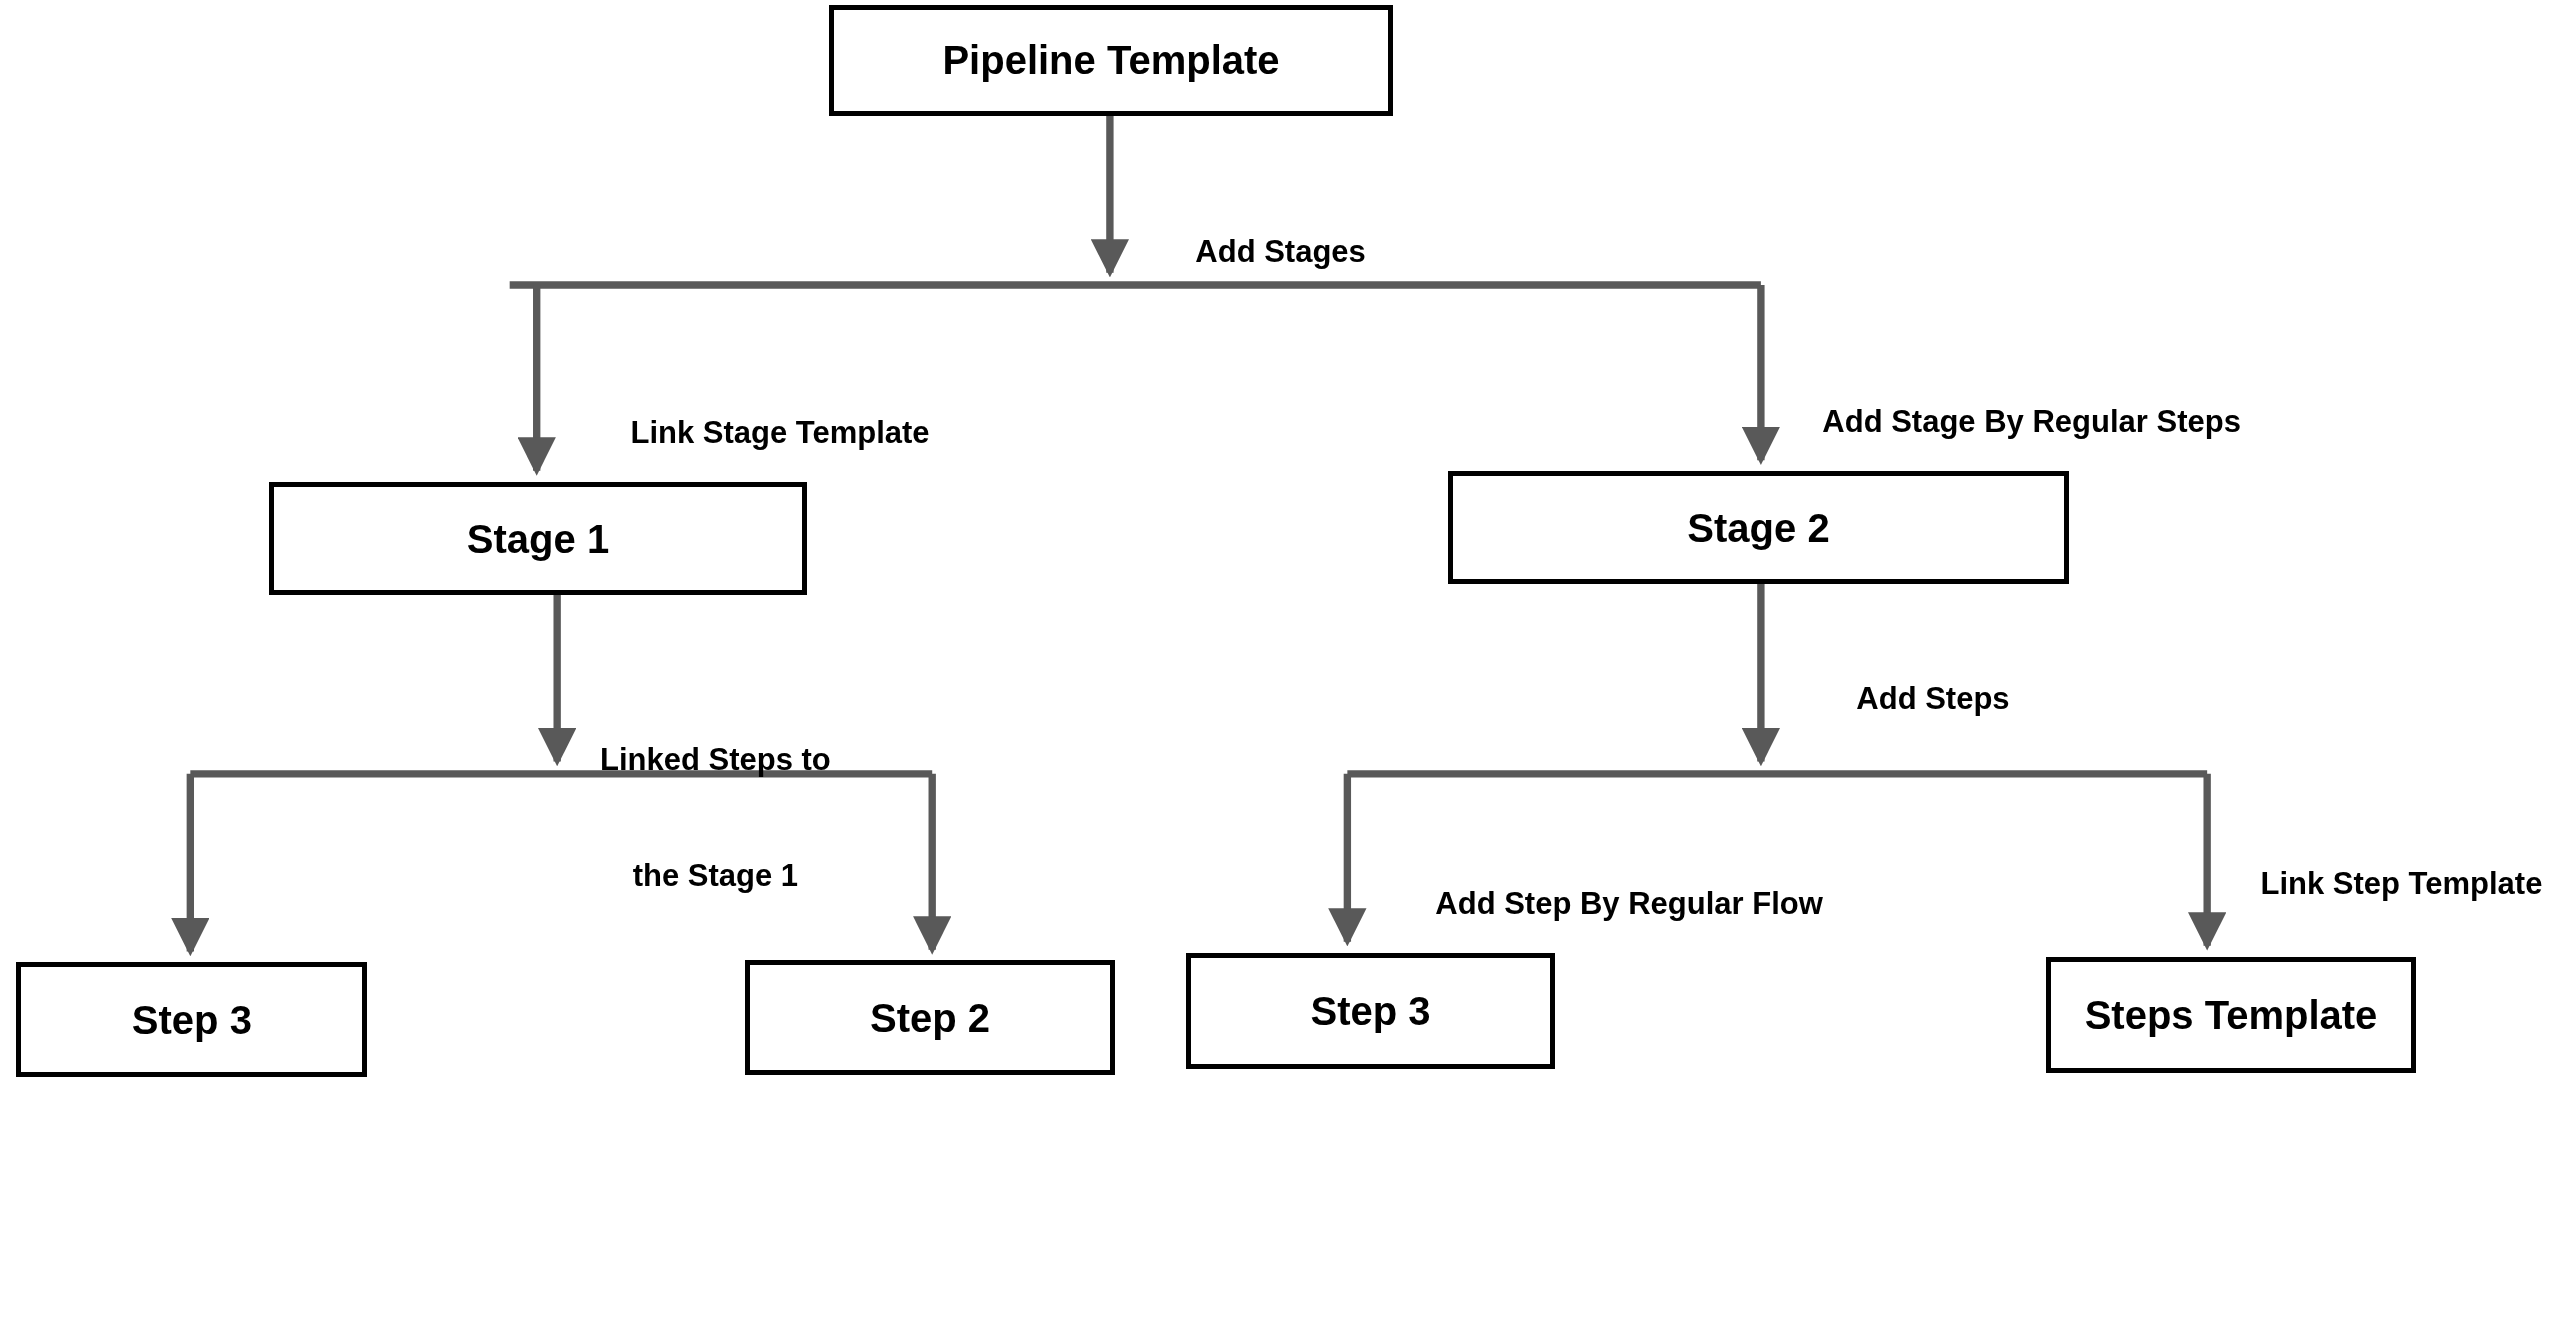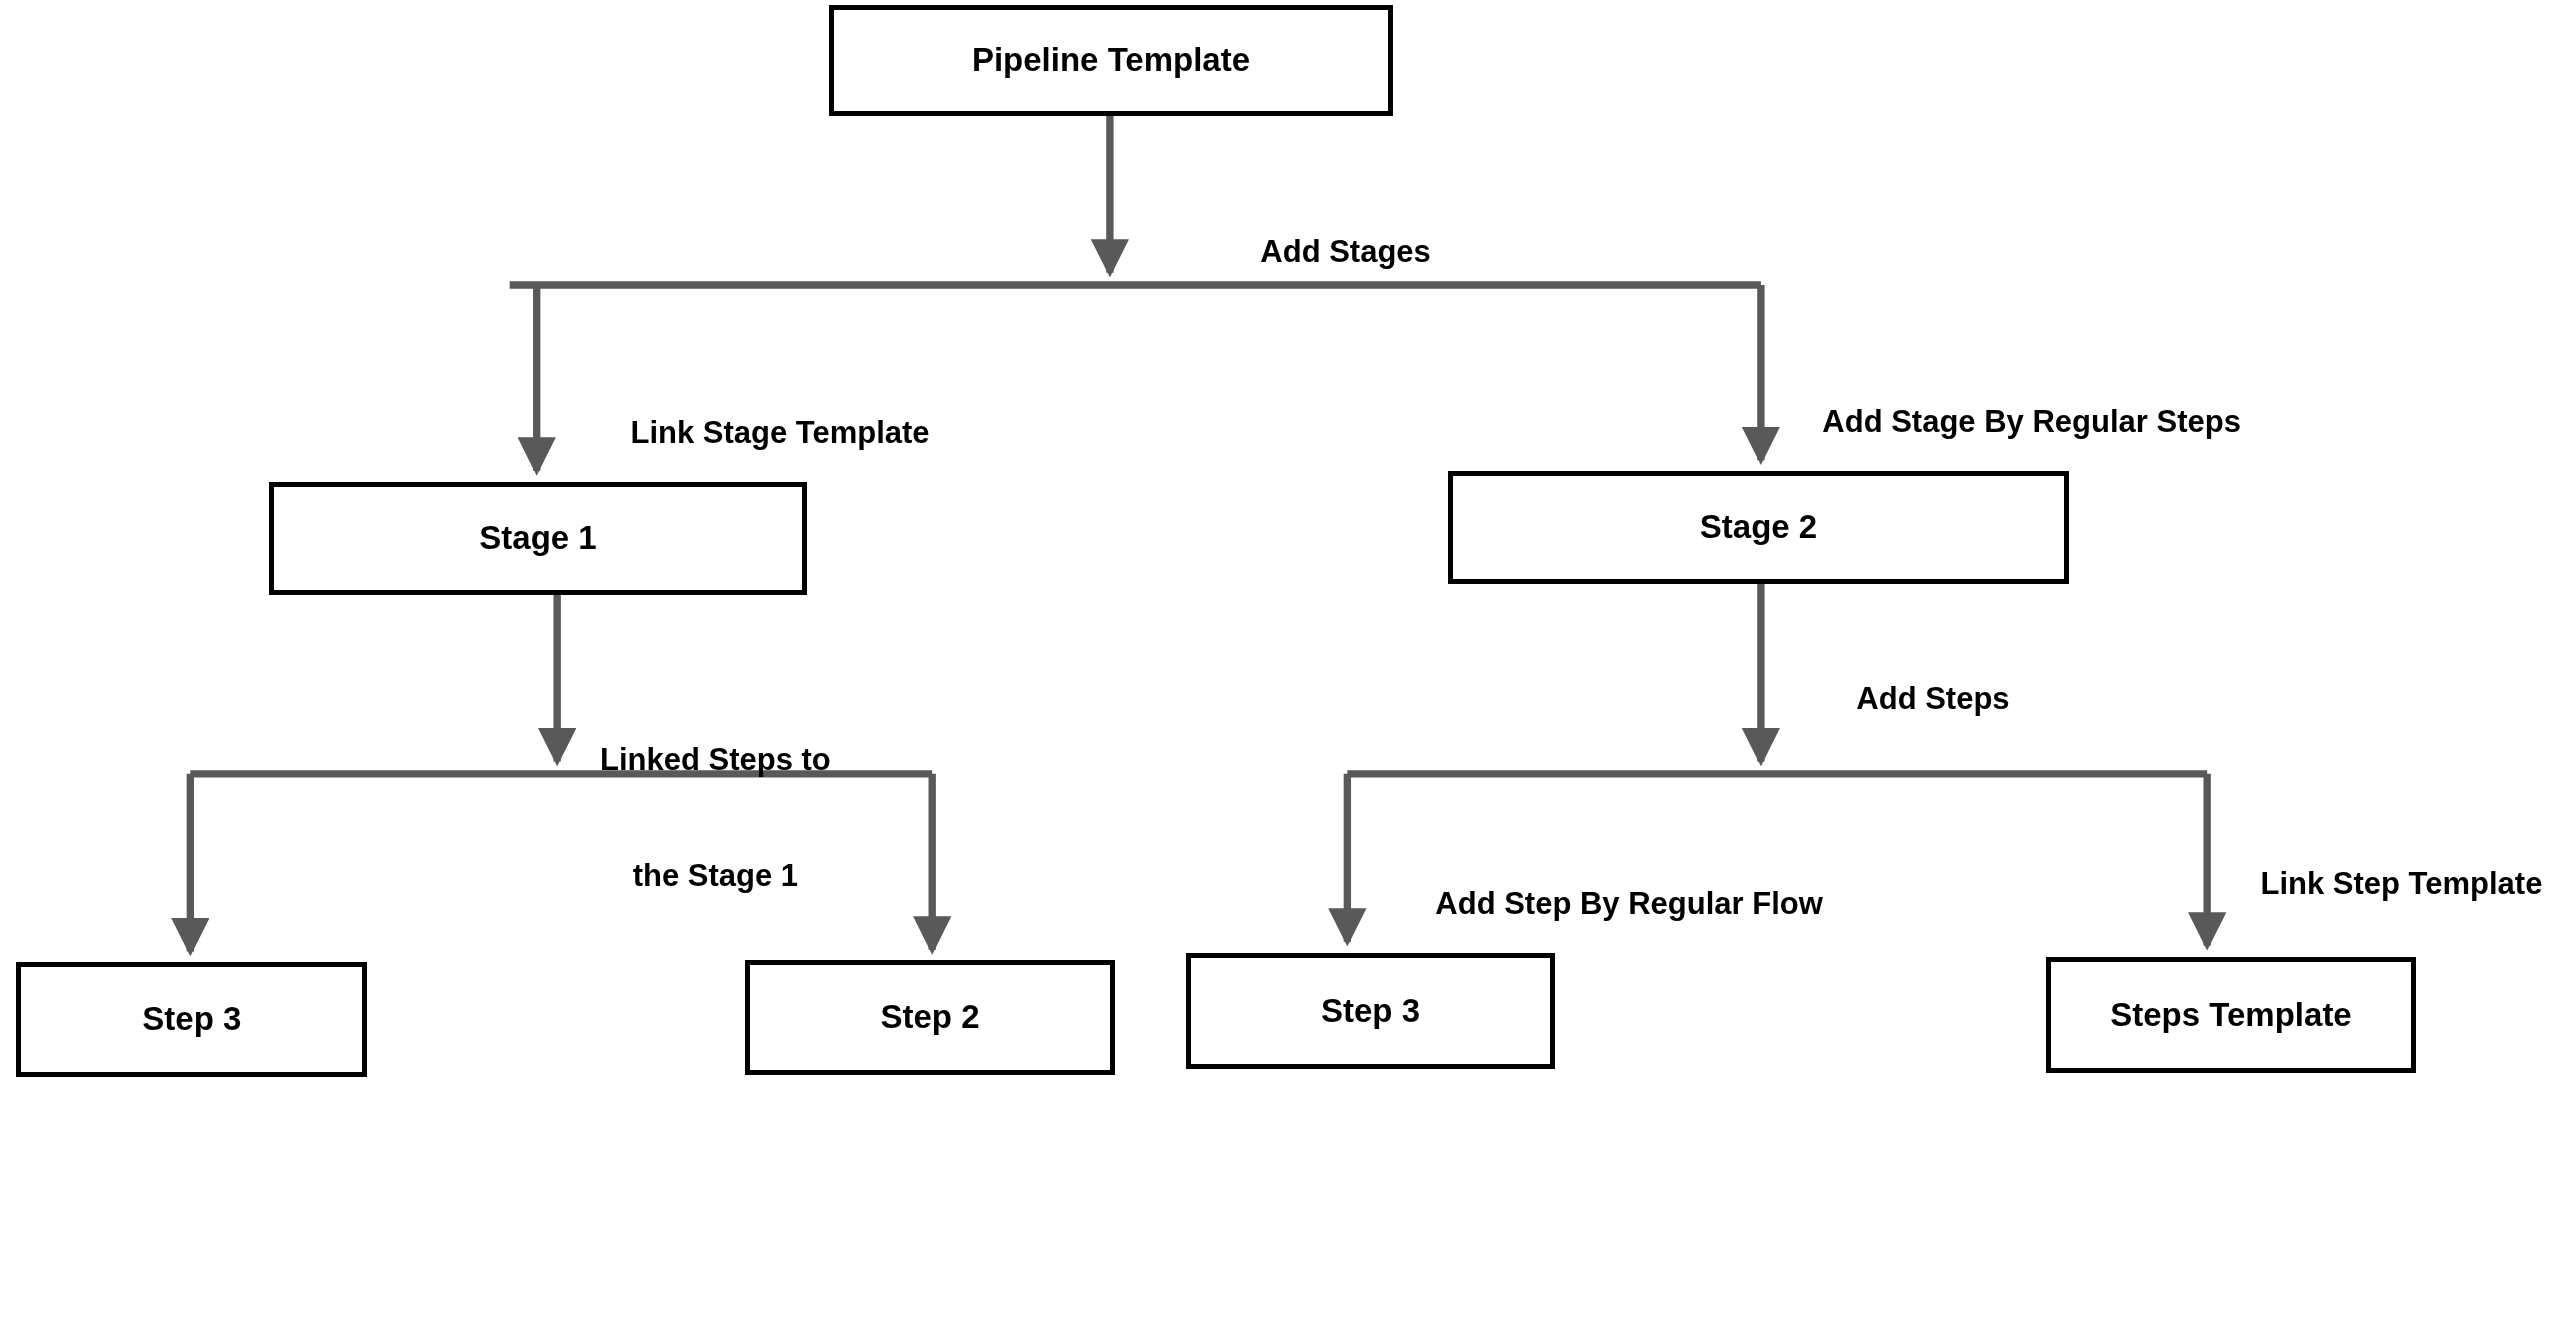--- a/index.html
+++ b/index.html
@@ -31,21 +31,21 @@
     background: #ffffff;
     border: 5.7px solid #000000;
     display: flex;
     align-items: center;
     justify-content: center;
     z-index: 3;
   }
   .node-label {
     font-family: "Liberation Sans", sans-serif;
     font-weight: bold;
-    font-size: 33px;
+    font-size: 40px;
     color: #000000;
     line-height: 1.1;
     text-align: center;
     white-space: nowrap;
   }
   .edge-label {
     position: absolute;
     font-family: "Liberation Sans", sans-serif;
     font-weight: bold;
     font-size: 31px;
@@ -118,21 +118,21 @@
   </div>
 
   <div class="node" style="left:1186px; top:953px; width:369px; height:116px;">
     <span class="node-label">Step 3</span>
   </div>
 
   <div class="node" style="left:2046px; top:957px; width:370px; height:116px;">
     <span class="node-label">Steps Template</span>
   </div>
 
-  <div class="edge-label left" style="left:1227px; top:194px;">
+  <div class="edge-label left" style="left:1162px; top:194px;">
     <span>Add Stages</span>
   </div>
 
   <div class="edge-label left" style="left:596px; top:375px;">
     <span>Link Stage Template</span>
   </div>
 
   <div class="edge-label left" style="left:1789px; top:364px;">
     <span>Add Stage By Regular Steps</span>
   </div>

